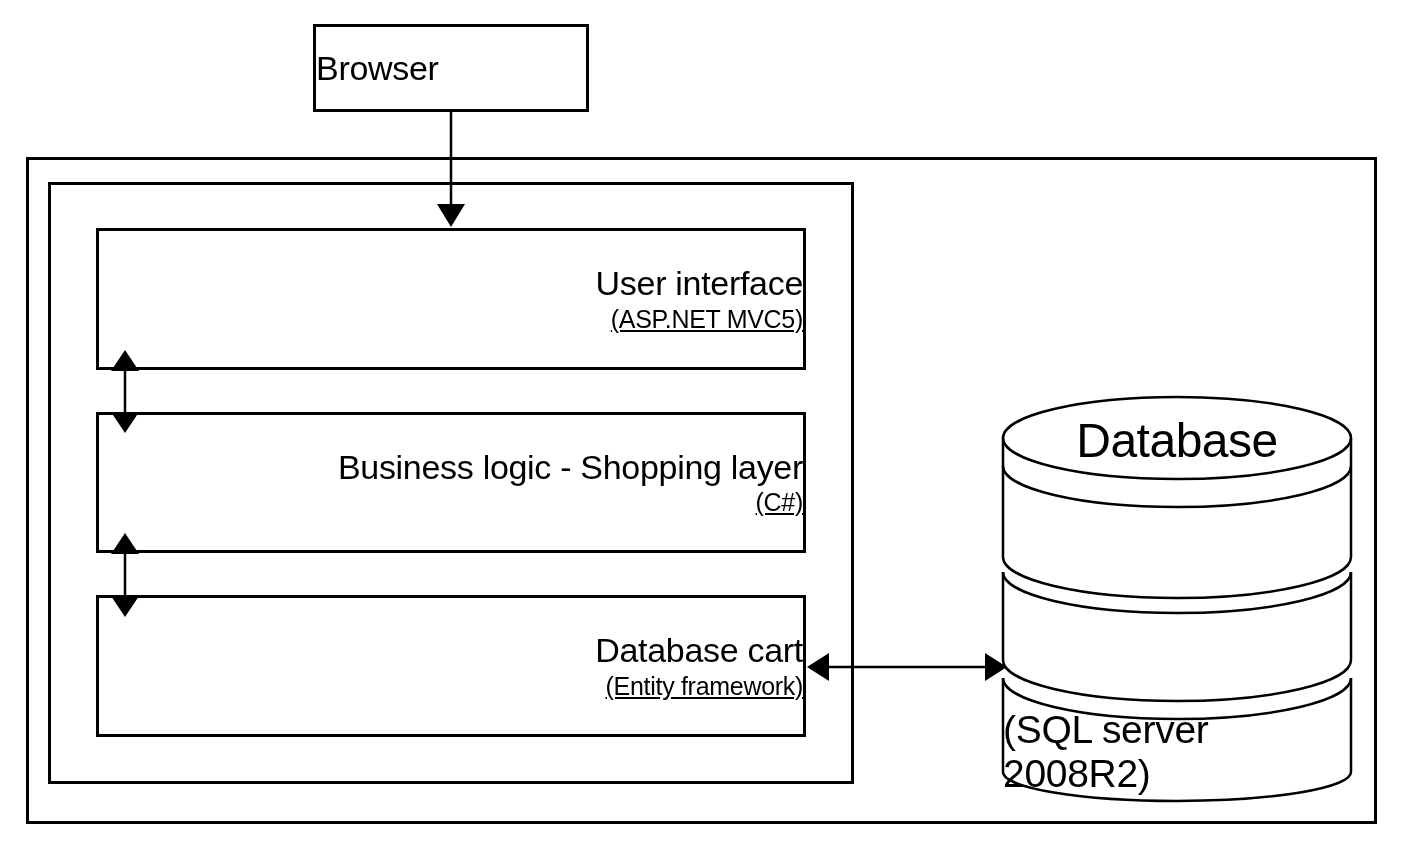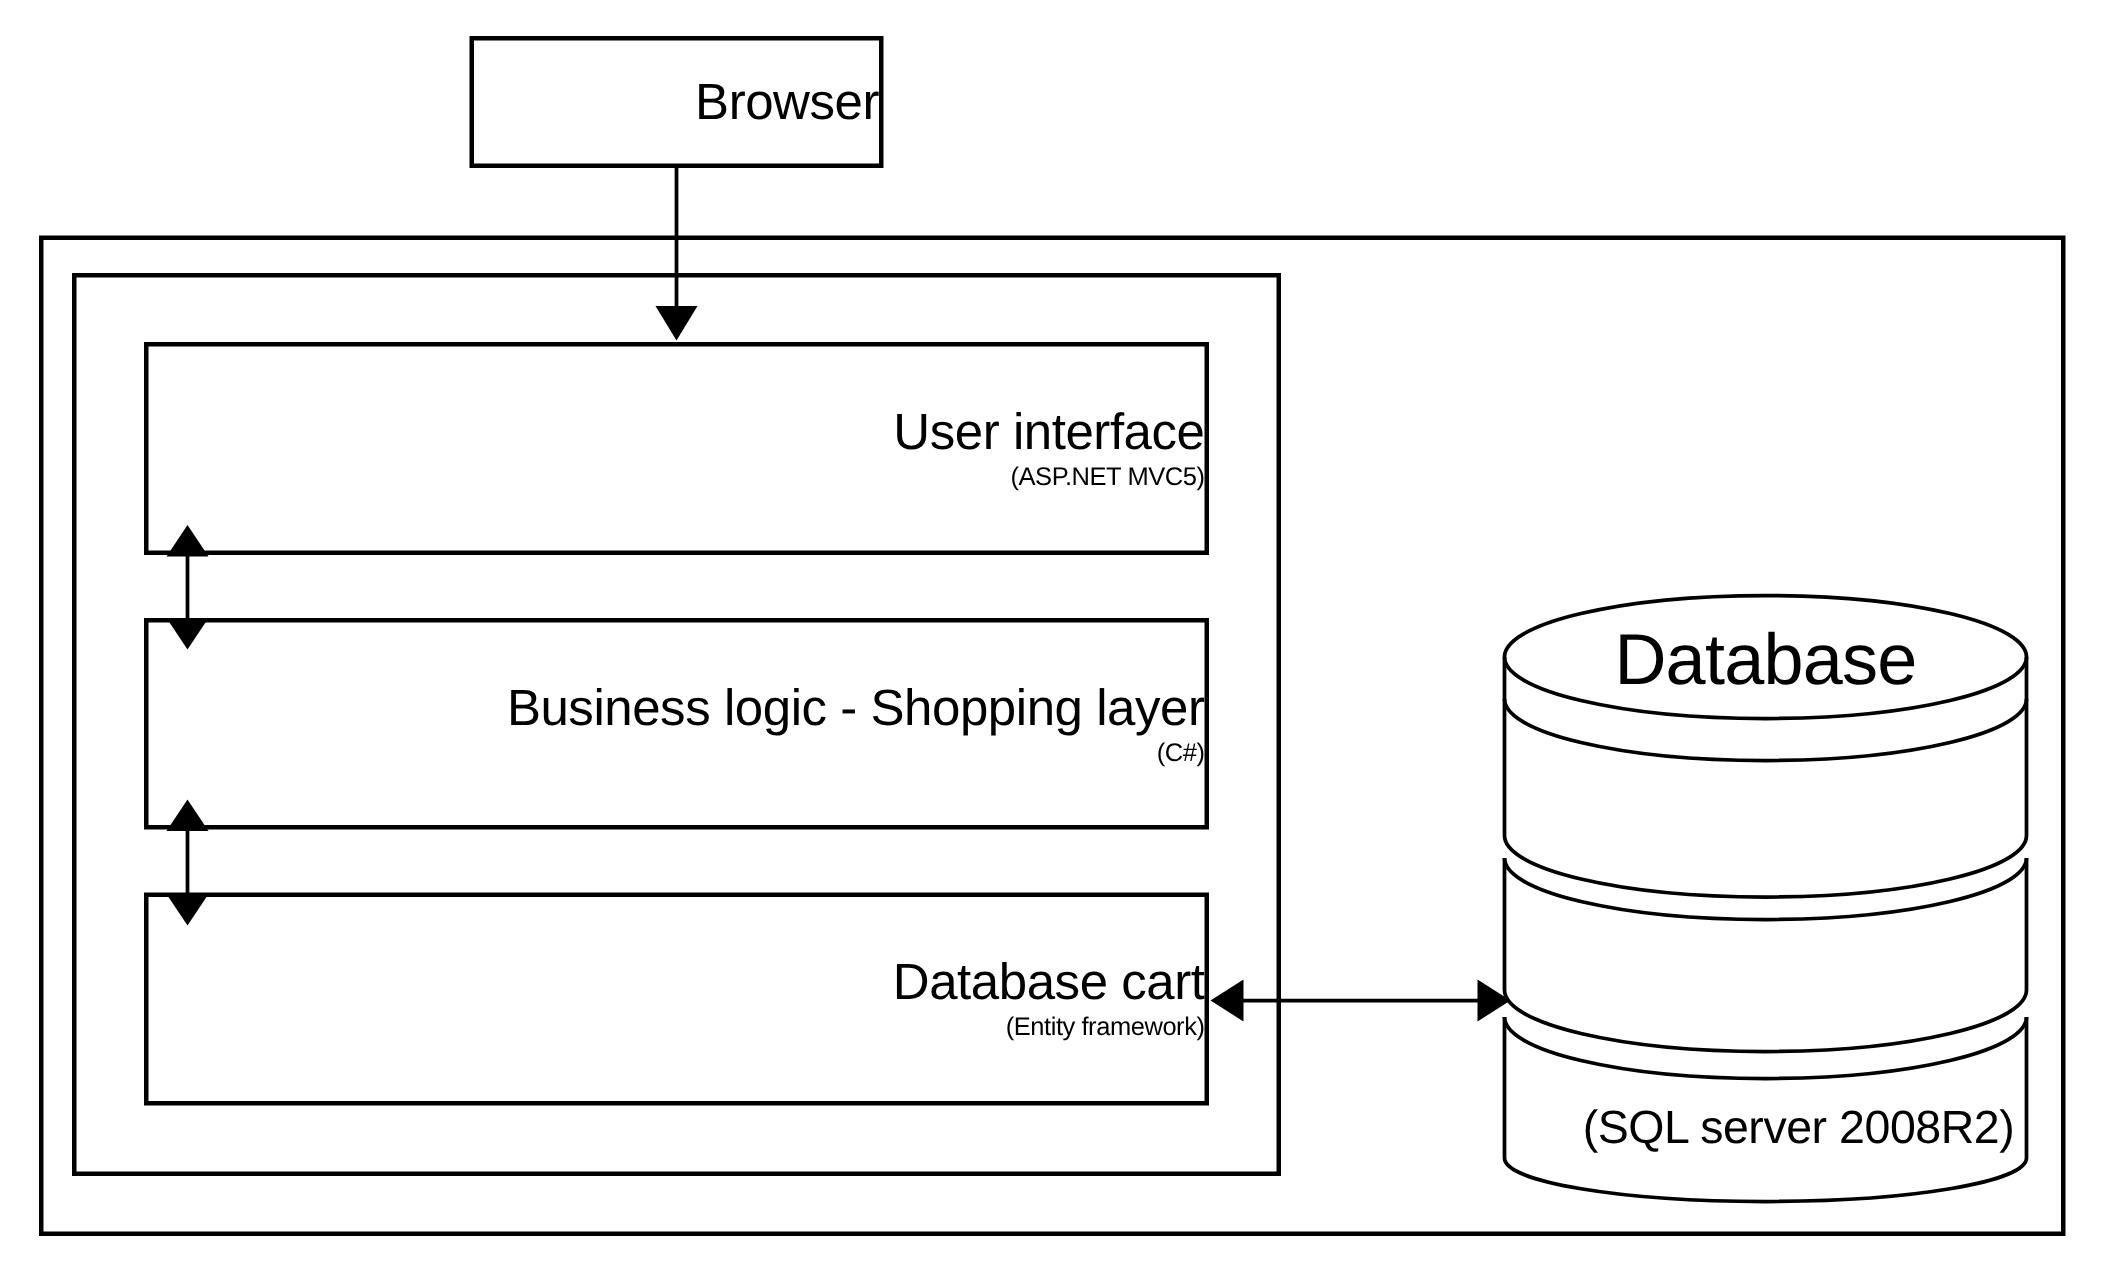--- a/index.html
+++ b/index.html
@@ -17,21 +17,21 @@
     overflow: hidden;
   }
   .box {
     position: absolute;
     border: 3px solid #000000;
     background: transparent;
     box-sizing: border-box;
   }
   .browser-box {
     left: 313px; top: 24px; width: 276px; height: 88px;
-    display: flex; align-items: center; justify-content: flex-end;
+    display: flex; align-items: center; justify-content: flex-start;
   }
   .browser-label {
     font-size: 34px;
     letter-spacing: -0.3px;
   }
   .outer-box {
     left: 26px; top: 157px; width: 1351px; height: 667px;
   }
   .inner-box {
     left: 48px; top: 182px; width: 806px; height: 602px;
@@ -44,44 +44,44 @@
   }
   .layer-ui       { top: 228px; height: 142px; }
   .layer-business { top: 412px; height: 141px; }
   .layer-db       { top: 595px; height: 142px; }
   .layer-title {
     font-size: 34px;
     line-height: 1.15;
     letter-spacing: -0.3px;
   }
   .layer-subtitle {
-    font-size: 17px;
+    font-size: 25px;
     line-height: 1.2;
     letter-spacing: -0.3px;
+    text-decoration: underline;
   }
   .svg-overlay {
     position: absolute;
     left: 0; top: 0;
     width: 1402px; height: 850px;
     pointer-events: none;
   }
   .db-title {
     position: absolute;
     left: 1003px; top: 400px; width: 348px; height: 80px;
     display: flex; align-items: center; justify-content: center;
     font-size: 48px;
     letter-spacing: -0.5px;
   }
   .db-subtitle {
     position: absolute;
     left: 1003px; top: 734px; width: 318px; height: 36px;
     display: flex; align-items: center; justify-content: center;
-    font-size: 31px;
+    font-size: 39px;
     letter-spacing: -0.3px;
-    padding-left: 37px;
   }
   .stroke {
     stroke: #000000;
     stroke-width: 2.5;
     fill: none;
   }
   .arrowhead {
     fill: #000000;
     stroke: none;
   }

